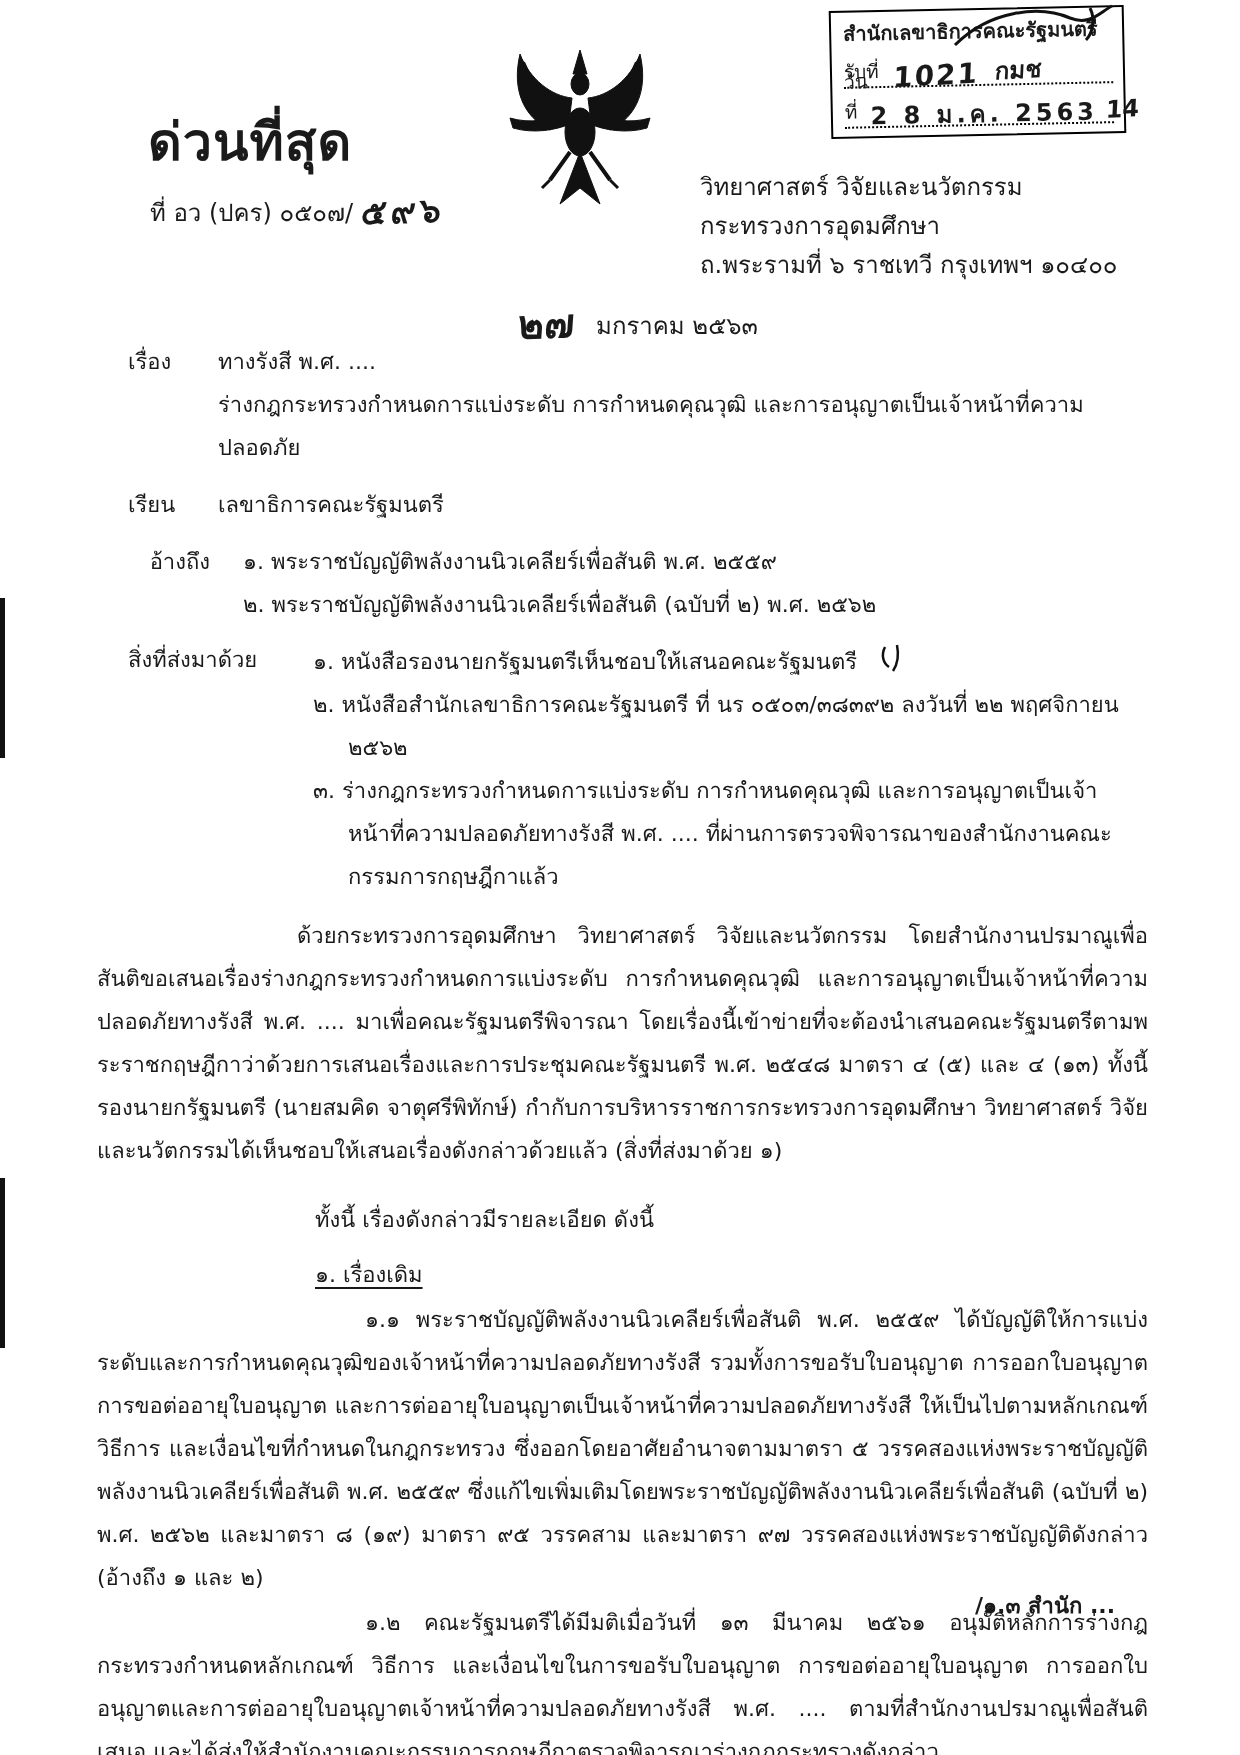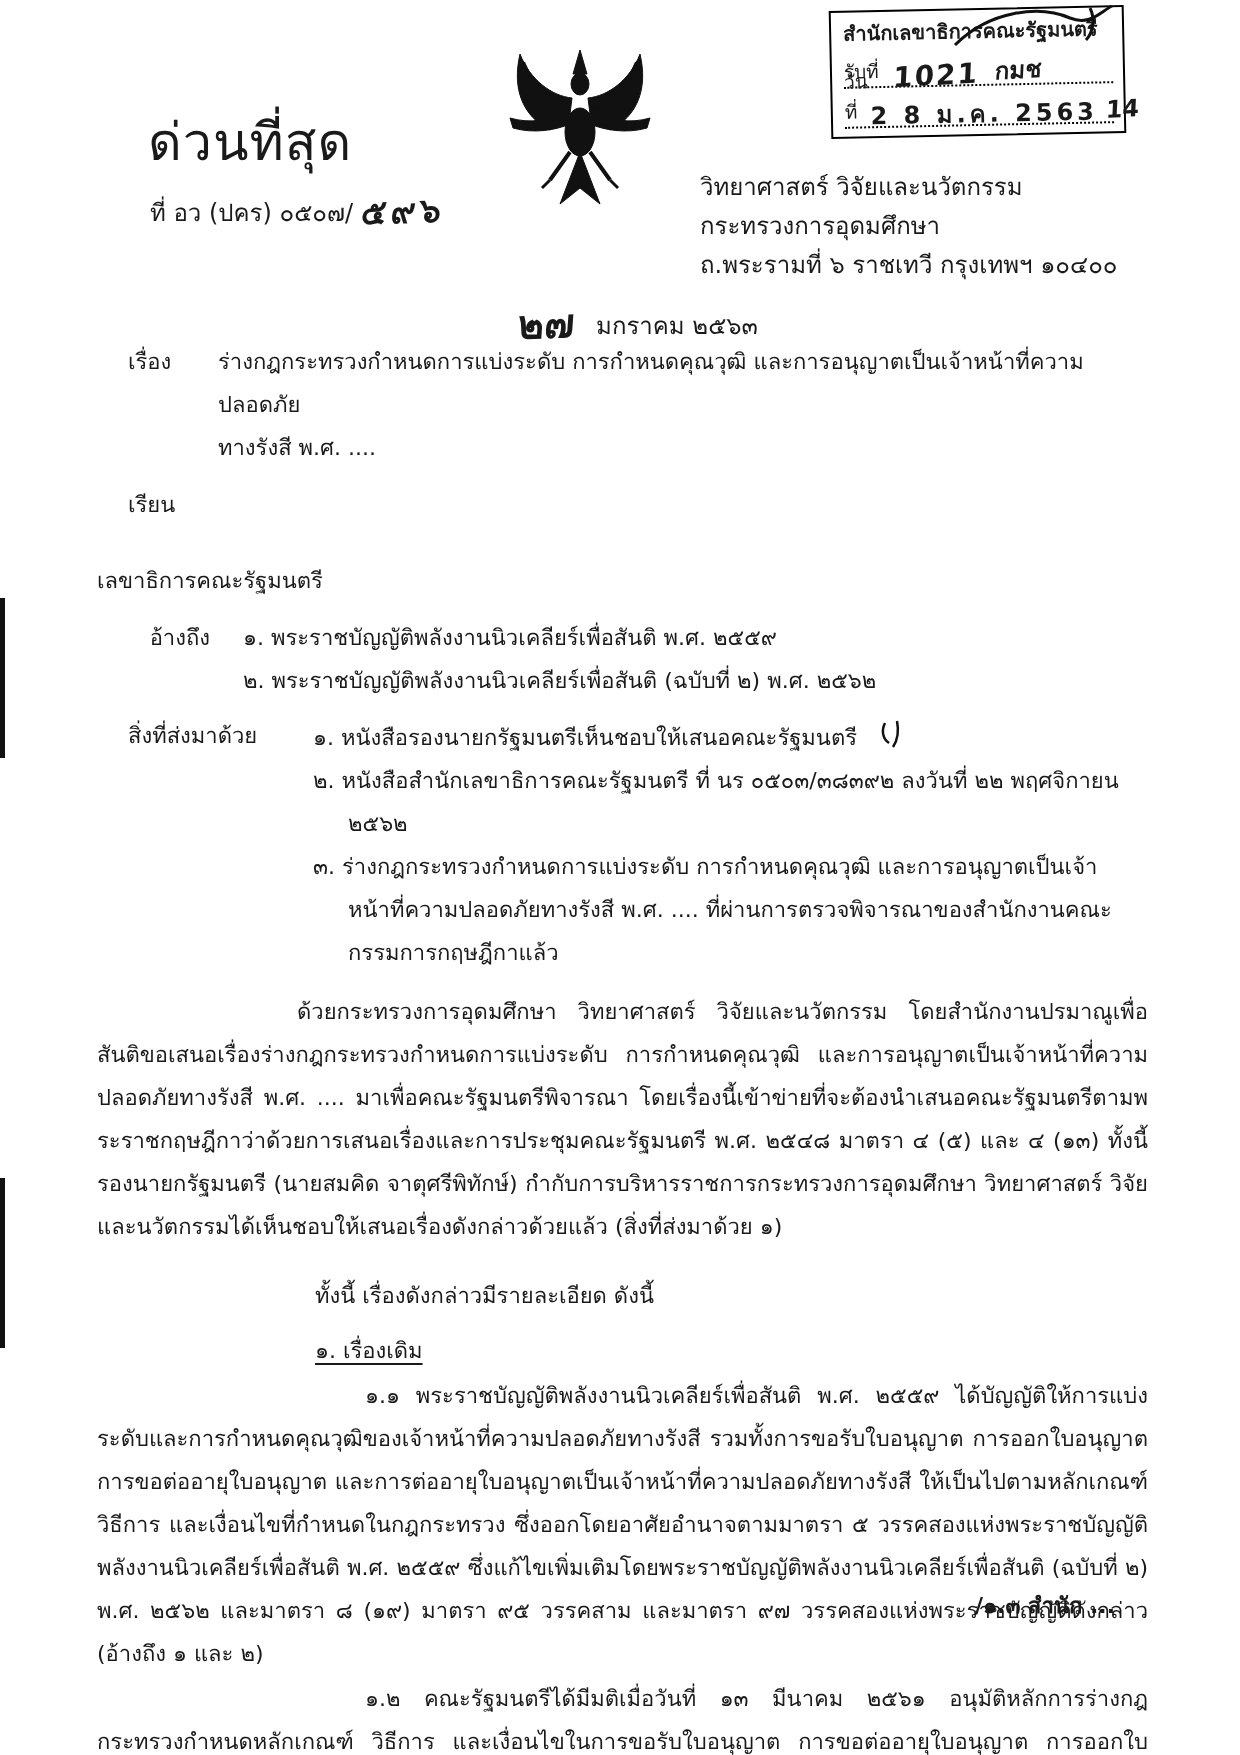--- a/index.html
+++ b/index.html
@@ -26,21 +26,21 @@
   .stamp-lbl{font-size:19px;}
   .hand{font-weight:700;transform:rotate(-2deg) skewX(-6deg);display:inline-block;}
   .stamp-recv-val{font-size:28px;margin-left:14px;position:relative;top:6px;letter-spacing:2px;}
   .stamp-recv-note{font-size:24px;margin-left:16px;position:relative;top:2px;}
   .stamp-date-val{font-weight:700;font-size:24px;letter-spacing:4px;margin-left:2px;position:relative;top:5px;white-space:nowrap;}
   .stamp-time{font-size:24px;margin-left:8px;position:relative;top:3px;}
   .corner-scribble{position:absolute;left:950px;top:0px;pointer-events:none;}
 
   .urgent{
     position:absolute;left:148px;top:100px;
-    font-size:52px;font-weight:400;letter-spacing:1px;
+    font-size:52px;font-weight:700;letter-spacing:1px;
   }
   .doc-no{position:absolute;left:150px;top:182px;font-size:24px;white-space:nowrap;}
   .doc-no .hand{font-size:34px;position:relative;top:2px;letter-spacing:4px;}
 
   .garuda{position:absolute;left:500px;top:48px;}
 
   .addr{position:absolute;left:700px;top:168px;font-size:24px;line-height:39px;}
 
   .date-line{position:absolute;left:518px;top:288px;font-size:24px;white-space:nowrap;}
   .date-line .hand{font-size:40px;position:relative;top:4px;margin-right:14px;}
@@ -50,21 +50,21 @@
     position:absolute;left:97px;right:92px;top:340px;
     font-size:22px;line-height:43px;
   }
   .lbl-row{display:flex;gap:33px;}
   .lbl{padding-left:31px;box-sizing:border-box;flex:none;}
   .lbl-subject{width:88px;}
   .lbl-to{width:88px;}
   .lbl-refs{width:113px;text-align:right;}
   .lbl-encl{width:183px;font-family:Liberation Mono, monospace;}
   .lbl-body{flex:1;}
-  .row-to{margin-top:14px;flex-direction:column;}
+  .row-to{margin-top:14px;}
   .row-refs{margin-top:14px;}
   .row-encl{margin-top:14px;}
   .encl-item-wrap{padding-left:35px;text-indent:-35px;}
   .encl-mark{display:inline-block;vertical-align:-4px;margin-left:22px;}
   .para{ text-align:justify; }
   .para-main{margin-top:16px;text-indent:200px;}
   .para-note{margin-top:26px;margin-left:218px;}
   .sec-heading{margin-top:12px;margin-left:218px;font-weight:400;text-decoration:underline;text-underline-offset:5px;}
   .para-sub{margin-top:2px;text-indent:268px;}
   .footer-cont{position:absolute;right:125px;top:1588px;font-size:22px;font-weight:bold;}
@@ -130,22 +130,22 @@
   <div class="date-line">
     <span class="hand">๒๗</span>
     <span>มกราคม ๒๕๖๓</span>
   </div>
 
   <div class="content">
 
     <div class="lbl-row">
       <div class="lbl lbl-subject">เรื่อง</div>
       <div class="lbl-body">
+        <div>ทางรังสี พ.ศ. ....</div>
         <div>ร่างกฎกระทรวงกำหนดการแบ่งระดับ การกำหนดคุณวุฒิ และการอนุญาตเป็นเจ้าหน้าที่ความปลอดภัย</div>
-        <div>ทางรังสี พ.ศ. ....</div>
       </div>
     </div>
 
     <div class="lbl-row row-to">
       <div class="lbl lbl-to">เรียน</div>
       <div class="lbl-body">เลขาธิการคณะรัฐมนตรี</div>
     </div>
 
     <div class="lbl-row row-refs">
       <div class="lbl lbl-refs">อ้างถึง</div>

